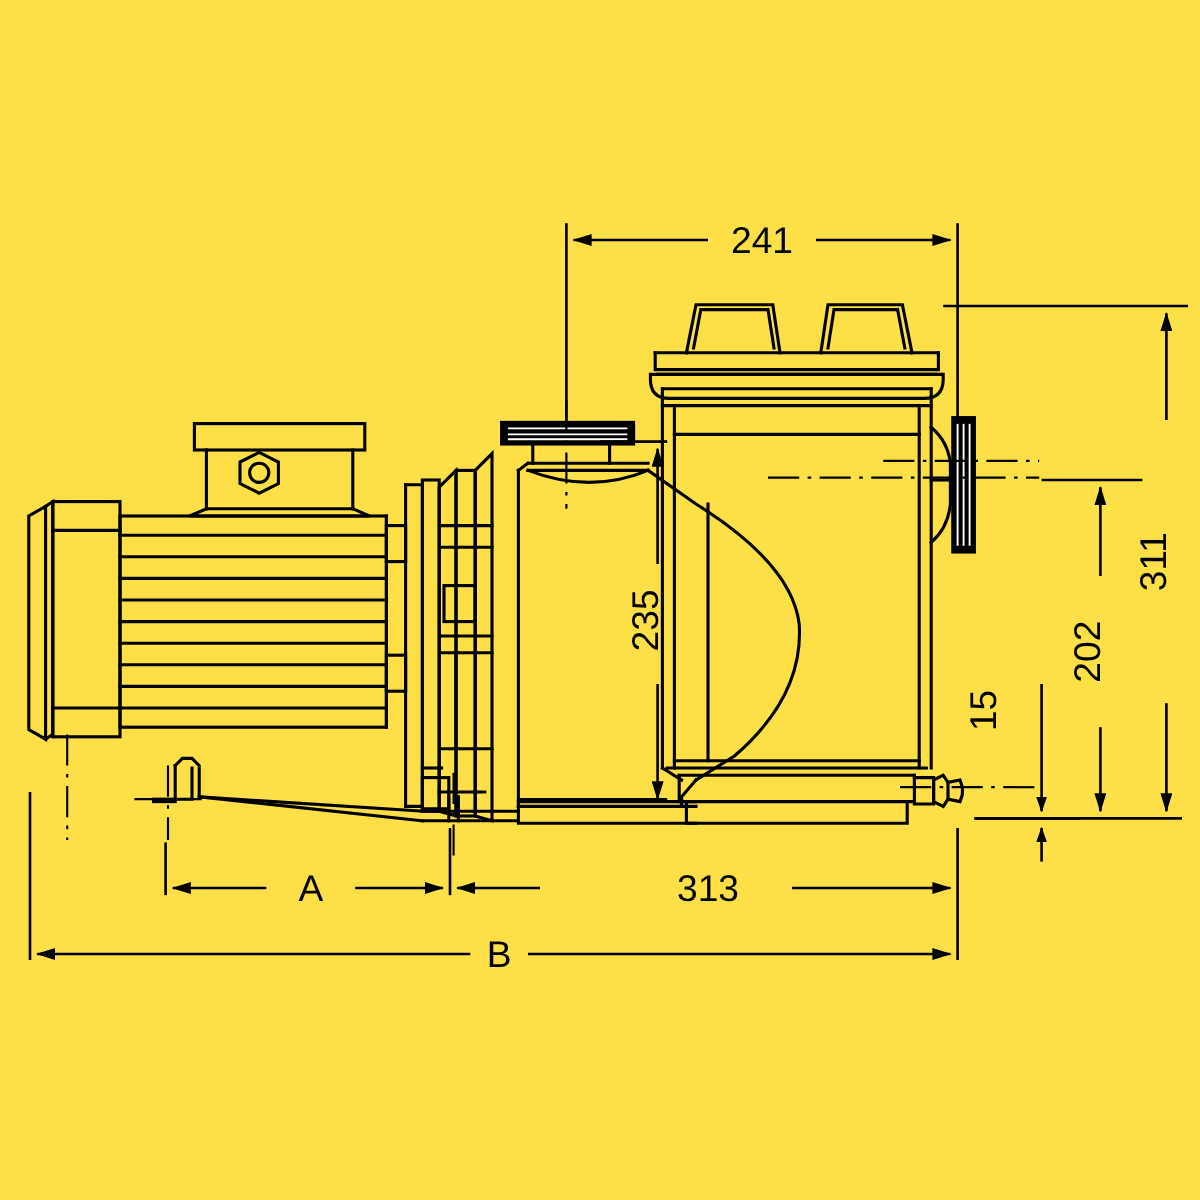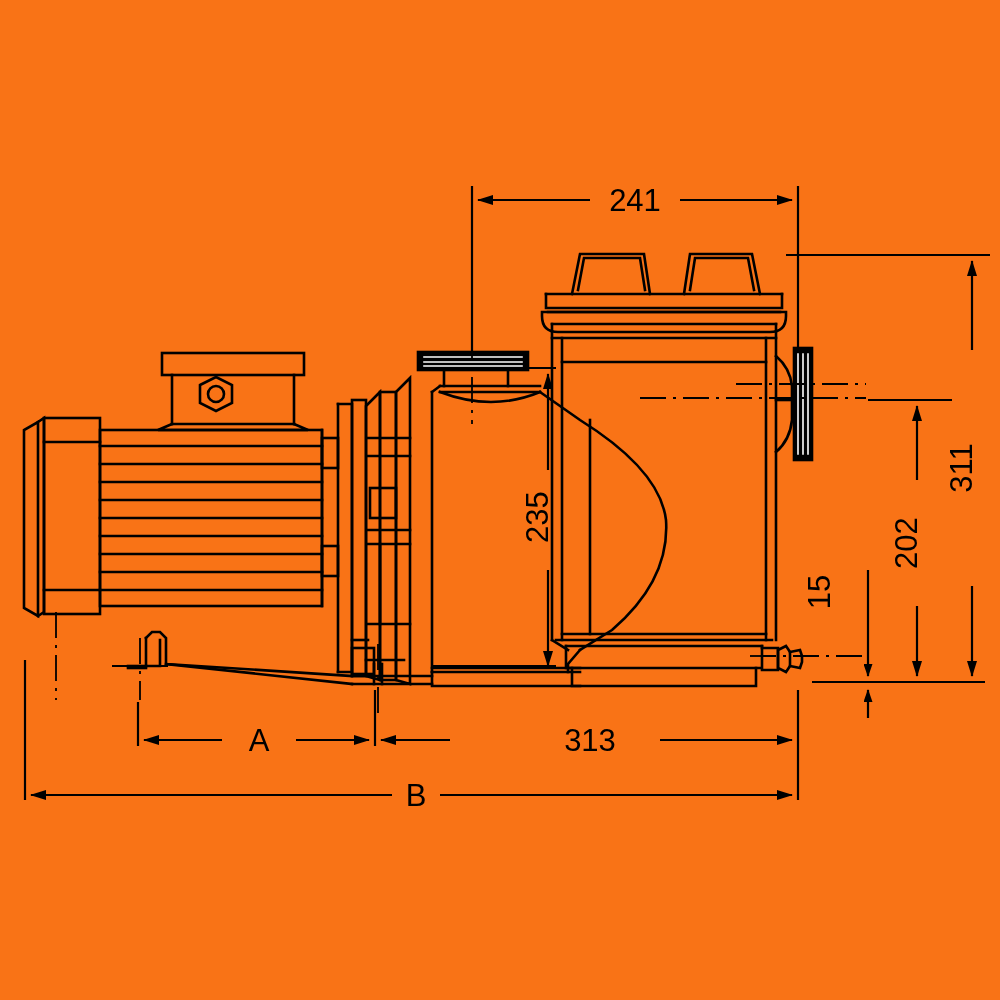--- a/index.html
+++ b/index.html
@@ -1,18 +1,18 @@
 <!DOCTYPE html>
 <html><head>
 <meta charset="utf-8">
 <style>
   html,body{margin:0;padding:0;background:#ffffff;}
   body{width:1000px;height:1000px;overflow:hidden;
        font-family:"Liberation Sans", sans-serif;}
-  #stage{position:relative;width:1000px;height:1000px;background:#f97316;}
+  #stage{position:relative;width:1000px;height:1000px;background:#fde047;}
   svg{display:block;}
   .dimtext{font-family:"Liberation Sans", sans-serif;font-size:31px;fill:#000;}
 </style>
 </head>
 <body>
 
 <div id="stage">
 <svg width="1000" height="1000" viewBox="0 0 1000 1000">
 
   <defs>

